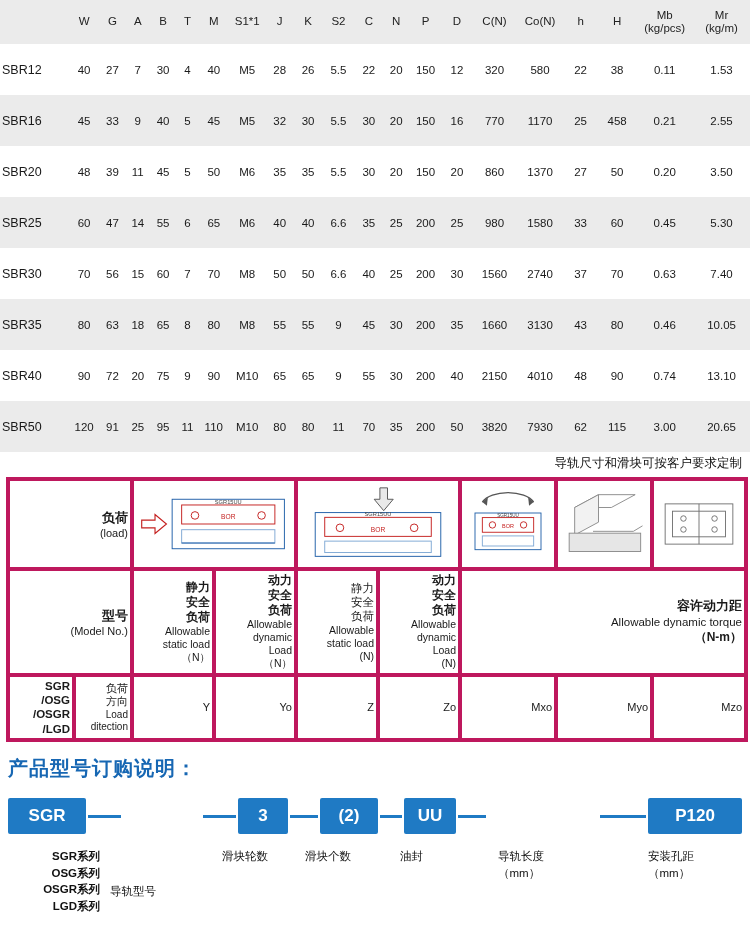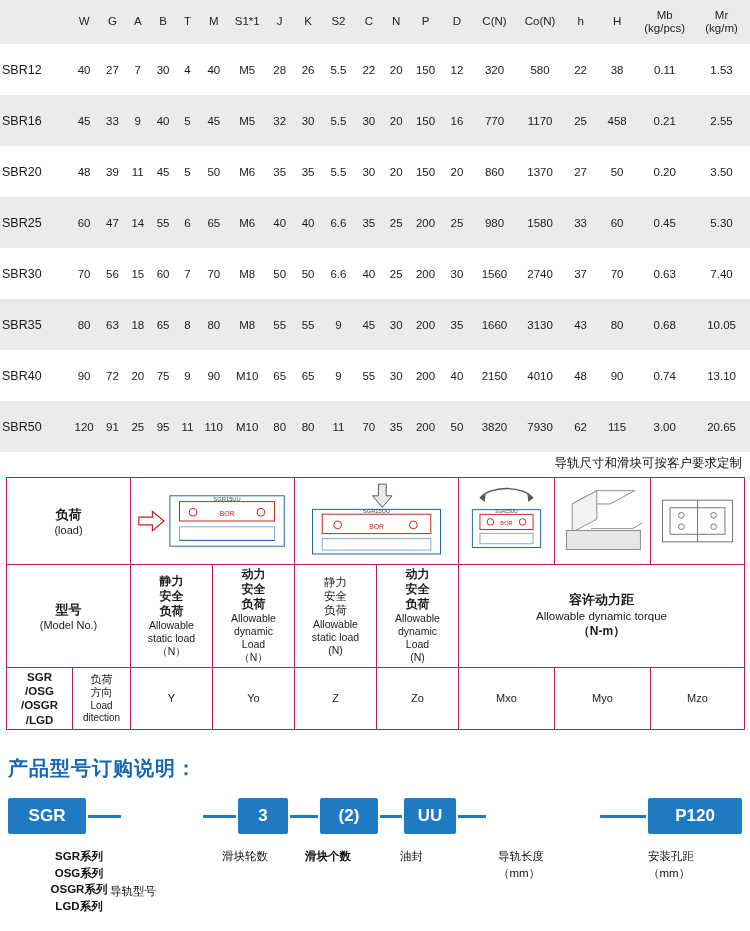--- a/index.html
+++ b/index.html
@@ -27,21 +27,21 @@
     position:absolute;left:0;top:455px;width:750px;height:22px;
     text-align:right;padding-right:8px;box-sizing:border-box;
     font-size:12.5px;color:#111;
   }
 
   
   .torque{
     position:absolute;left:6px;top:477px;width:738px;
     border:1px solid #7a7a7a;border-collapse:collapse;table-layout:fixed;
   }
-  .torque td{border:1px solid #be185d;text-align:center;vertical-align:middle;font-size:11px;padding:2px;}
+  .torque td{border:4px solid #be185d;text-align:right;vertical-align:middle;font-size:11px;padding:2px;}
   .tq-label{font-weight:bold;font-size:13px;}
   .tq-sub{font-weight:normal;font-size:11px;}
   .row-load td{height:82px;}
   .row-allow td{height:88px;}
   .row-dir td{height:48px;}
   .cell-diag{position:relative;padding:0;}
   .diag-svg{display:block;width:100%;height:100%;}
   .bold-cn{font-weight:bold;font-size:12px;line-height:1.25;}
   .norm-cn{font-weight:normal;font-size:11.5px;line-height:1.25;}
   .en{font-size:10.5px;line-height:1.25;}
@@ -54,21 +54,21 @@
     font-size:20px;font-weight:bold;color:#1767b3;letter-spacing:1px;
   }
   .order-row{position:absolute;left:0;top:798px;width:750px;height:38px;}
   .obox{
     position:absolute;top:0;height:36px;line-height:36px;text-align:center;
     background:#1f7ac4;color:#fff;font-size:17px;font-weight:bold;border-radius:2px;
   }
   .odash{position:absolute;top:17px;height:3px;background:#1f7ac4;}
 
   .cap{position:absolute;font-size:11.5px;color:#111;line-height:1.45;text-align:left;}
-  .cap.left{text-align:center;margin-left:24px;}
+  .cap.left{text-align:right;}
   .cap-bold{font-weight:bold;}
 </style>
 </head>
 <body>
 
 <div class="spec-wrap">
   <table class="spec">
     <colgroup>
       <col style="width:68px">
         <col style="width:30px">
@@ -250,21 +250,21 @@
           <td>55</td>
           <td>9</td>
           <td>45</td>
           <td>30</td>
           <td>200</td>
           <td>35</td>
           <td>1660</td>
           <td>3130</td>
           <td>43</td>
           <td>80</td>
-          <td>0.68</td>
+          <td>0.46</td>
           <td>10.05</td>
         </tr>
         <tr class="data">
           <td class="model">SBR40</td>
           <td>90</td>
           <td>72</td>
           <td>20</td>
           <td>75</td>
           <td>9</td>
           <td>90</td>
@@ -454,17 +454,17 @@
     <div class="obox" style="left: 8px; width: 78px;">SGR</div>
     <div class="obox" style="left: 238px; width: 50px;">3</div>
     <div class="obox" style="left: 320px; width: 58px;">(2)</div>
     <div class="obox" style="left: 404px; width: 52px;">UU</div>
     <div class="obox" style="left: 648px; width: 94px;">P120</div>
   </div>
 <div id="order-captions">
     <div class="cap left cap-bold" style="left: 10px; top: 848px; width: 90px;">SGR系列<br>OSG系列<br>OSGR系列<br>LGD系列</div>
     <div class="cap" style="left: 110px; top: 883px; width: 90px;">导轨型号</div>
     <div class="cap" style="left: 222px; top: 848px; width: 90px;">滑块轮数</div>
-    <div class="cap" style="left: 305px; top: 848px; width: 90px; font-weight: bold;">滑块个数</div>
+    <div class="cap" style="left: 305px; top: 848px; width: 90px;">滑块个数</div>
     <div class="cap" style="left: 400px; top: 848px; width: 60px;">油封</div>
     <div class="cap" style="left: 498px; top: 848px; width: 96px;">导轨长度<br>（mm）</div>
     <div class="cap" style="left: 648px; top: 848px; width: 96px;">安装孔距<br>（mm）</div>
   </div>
 
 </body></html>

